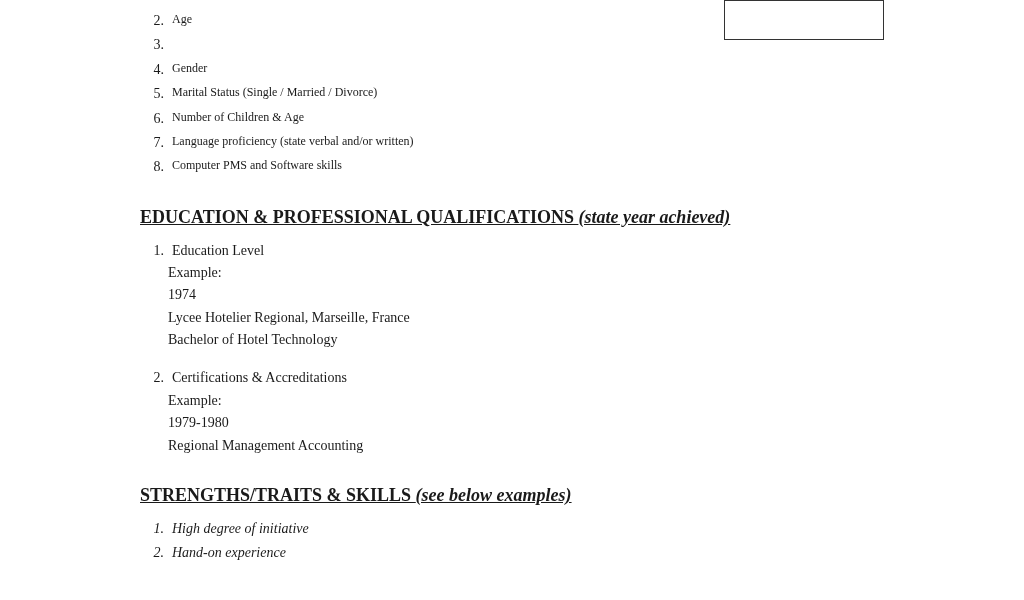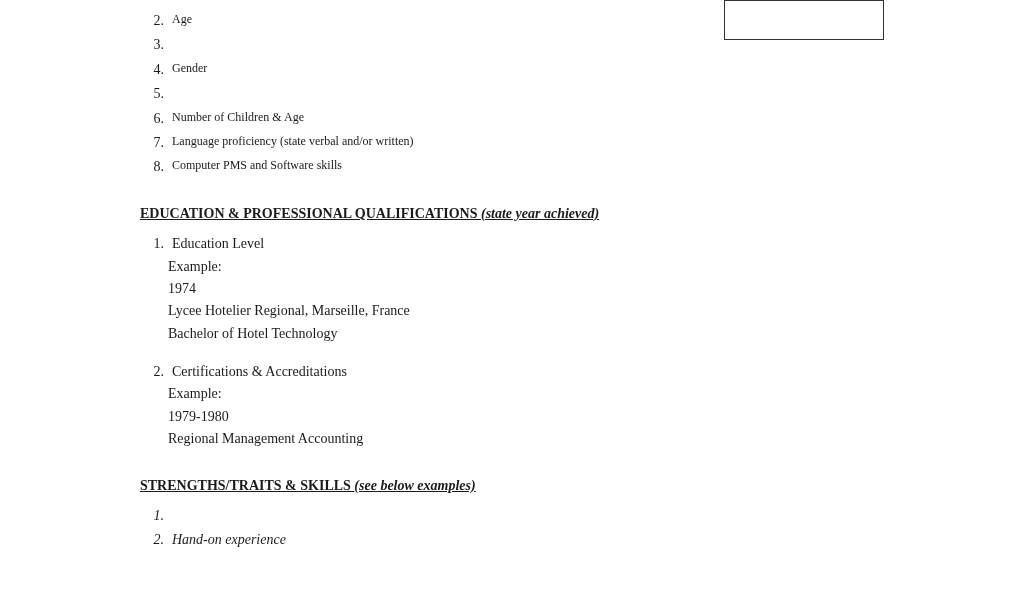--- a/index.html
+++ b/index.html
@@ -65,21 +65,21 @@
     }
 
     .italic-text {
     }
 
     .section-gap {
       margin-top: 24px;
     }
 
     .section-title {
-      font-size: 14px;
+      font-size: 18px;
       font-weight: bold;
       text-decoration: underline;
       margin-bottom: 8px;
       margin-top: 4px;
     }
 
     .italic-inline {
       font-style: italic;
     }
 
@@ -128,20 +128,21 @@
       </li>
       <li>
         <span class="num">3.</span>
       </li>
       <li>
         <span class="num">4.</span>
         <span class="list-text">Gender</span>
       </li>
       <li>
         <span class="num">5.</span>
+        <span class="list-text">Marital Status (Single / Married / Divorce)</span>
       </li>
       <li>
         <span class="num">6.</span>
         <span class="list-text">Number of Children &amp; Age</span>
       </li>
       <li>
         <span class="num">7.</span>
         <span class="list-text">
           Language proficiency <span class="italic-text">(state verbal and/or written)</span>
         </span>
@@ -183,20 +184,21 @@
       </div>
     </div>
 
     <div class="section-gap">
       <div class="section-title">
         <span>STRENGTHS/TRAITS &amp; SKILLS </span><span class="italic-inline">(see below examples)</span>
       </div>
       <ul class="strengths-list">
         <li>
           <span class="num-italic">1.</span>
+          <span>High degree of initiative</span>
         </li>
         <li>
           <span class="num-italic">2.</span>
           <span>Hand-on experience</span>
         </li>
       </ul>
     </div>
 
   </div>
 </div>

